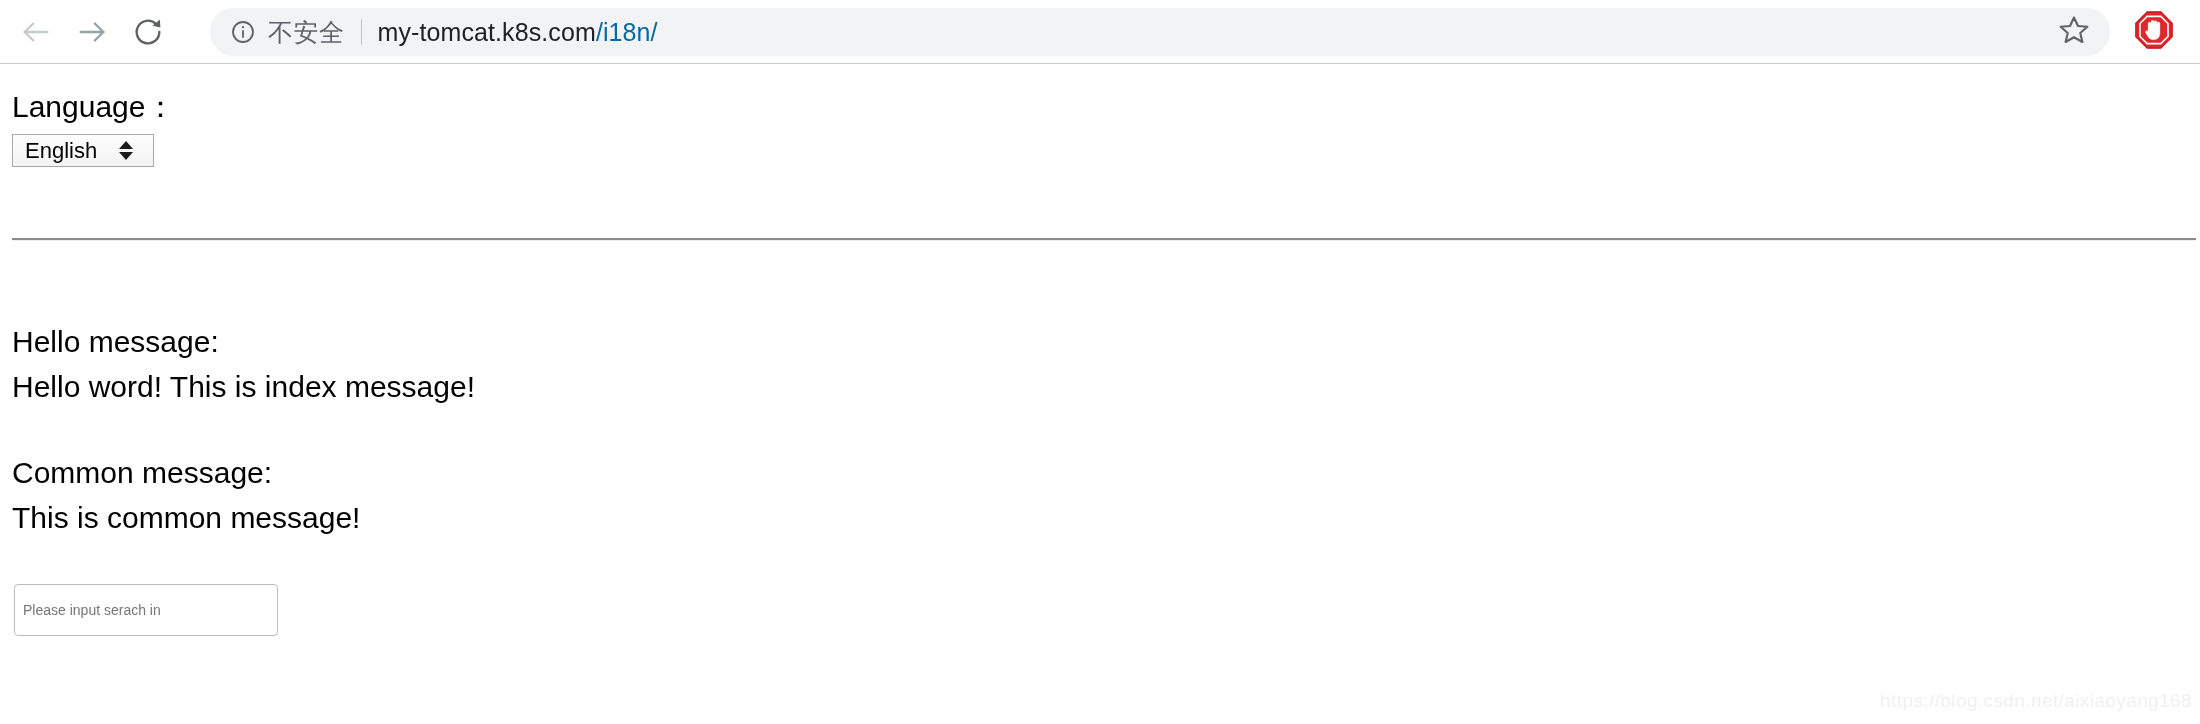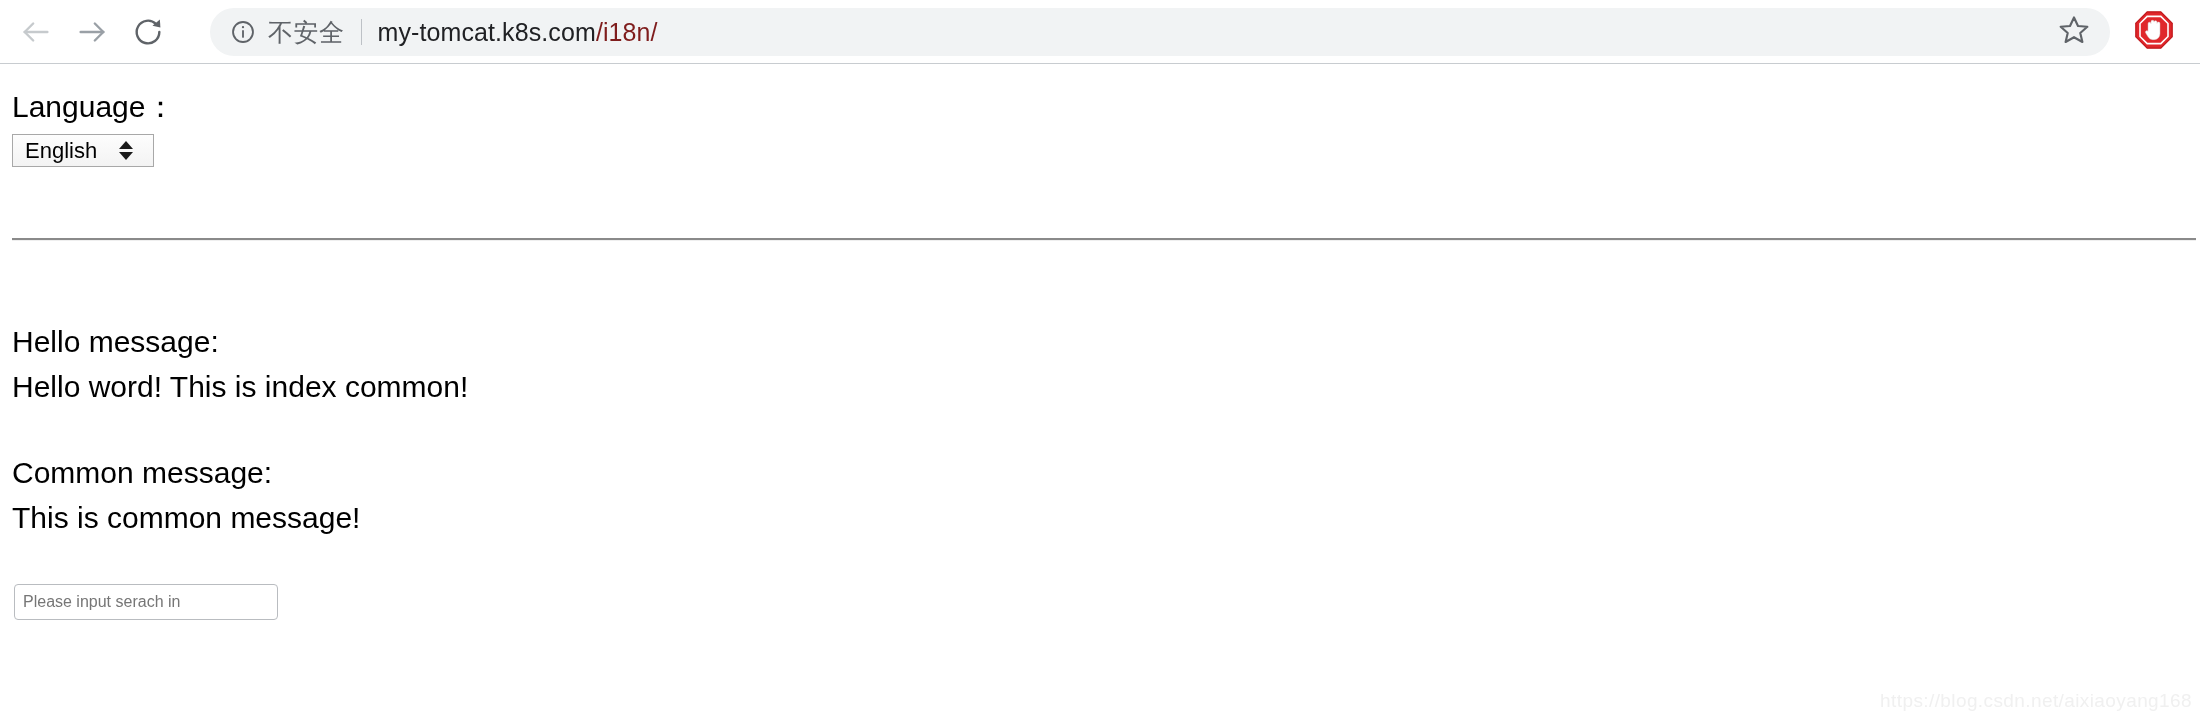--- a/index.html
+++ b/index.html
@@ -86,21 +86,21 @@
   }
 
   .url-text {
     font-size: 25px;
     color: #202124;
     white-space: nowrap;
     letter-spacing: 0.1px;
     flex: 1 1 auto;
     overflow: hidden;
   }
-  .url-path { color: #7f1d1d; }
+  .url-path { color: #0369a1; }
 
   .star-btn {
     width: 44px;
     height: 44px;
     display: flex;
     align-items: center;
     justify-content: center;
     flex: 0 0 auto;
     margin-left: auto;
   }
@@ -198,27 +198,27 @@
     white-space: nowrap;
   }
   .msg-block.index-block { top: 253px; }
   .msg-block.common-block { top: 384px; }
 
   .search-input {
     position: absolute;
     left: 14px;
     top: 518px;
     width: 264px;
-    height: 36px;
+    height: 52px;
     box-sizing: border-box;
     border: 1px solid #b9bcc0;
     border-radius: 4px;
     background: #ffffff;
     font-family: "Liberation Sans", sans-serif;
-    font-size: 16px;
+    font-size: 14px;
     color: #a21caf;
     padding: 0 8px;
     outline: none;
   }
   .search-input::placeholder {
     color: #767676;
     opacity: 1;
   }
 
   .watermark {
@@ -309,21 +309,21 @@
     <span class="sel-arrows">
       <span class="tri-up"></span>
       <span class="tri-down"></span>
     </span>
   </div>
 
   <hr class="page-rule">
 
   <div class="msg-block index-block">
     <div>Hello message:</div>
-    <div>Hello word! This is index common!</div>
+    <div>Hello word! This is index message!</div>
   </div>
 
   <div class="msg-block common-block">
     <div>Common message:</div>
     <div>This is common message!</div>
   </div>
 
   <input class="search-input" type="text" placeholder="Please input serach in" style="">
 
   <div class="watermark">https://blog.csdn.net/aixiaoyang168</div>

